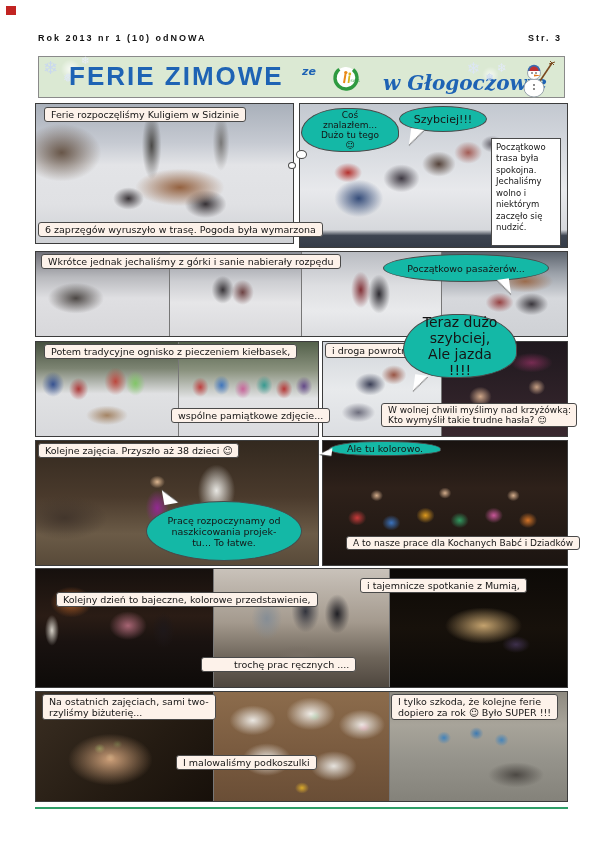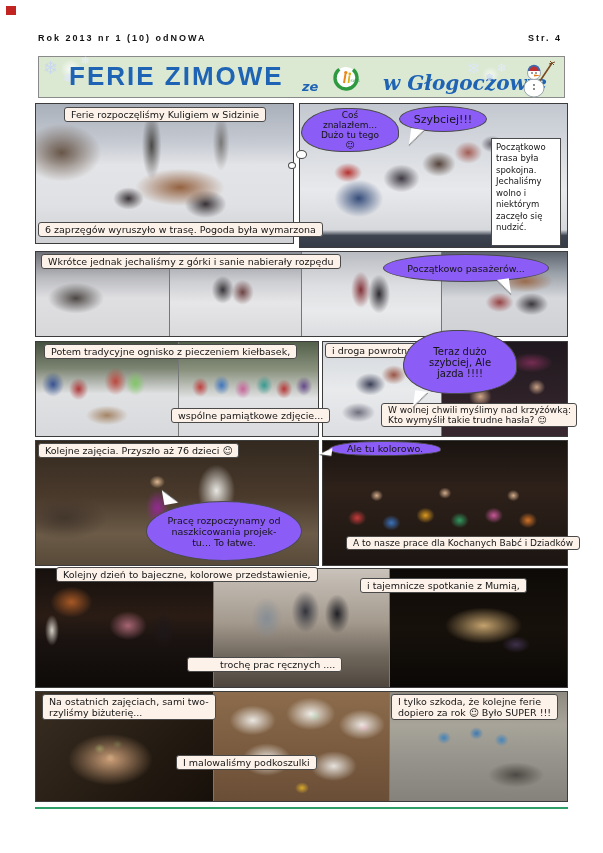--- a/index.html
+++ b/index.html
@@ -11,32 +11,32 @@
   .corner-mark{position:absolute;left:6px;top:6px;width:10px;height:9px;background:#c22422;}
   
   .banner{position:absolute;left:38px;top:56px;width:527px;height:42px;box-sizing:border-box;
           background:
             radial-gradient(circle 14px at 6% 30%, rgba(255,255,255,.8), transparent 70%),
             radial-gradient(circle 12px at 86% 45%, rgba(255,255,255,.7), transparent 70%),
             #dbe9d3;
           border:1px solid #8a8a8a;}
   .banner-title{position:absolute;left:24px;top:4px;font-family:"Liberation Sans",sans-serif;
           font-weight:bold;font-size:26px;letter-spacing:2px;color:#1e63b4;margin-left:6px;}
-  .banner-ze{position:absolute;left:263px;top:22px;font-size:13px;font-weight:bold;
+  .banner-ze{position:absolute;left:263px;top:8px;font-size:11px;font-weight:bold;
           font-style:italic;color:#1e63b4;}
   .banner-place{position:absolute;left:344px;top:14px;font-size:20px;font-weight:bold;
           font-style:italic;color:#1e63b4;font-family:"DejaVu Serif","Liberation Serif",serif;}
   .flake{position:absolute;color:#c9d8ef;}
   
   .cap{position:absolute;background:#fdf2ea;border:1px solid #4a4a4a;border-radius:3px;
        padding:1px 6px;font-size:9.5px;color:#151515;white-space:nowrap;z-index:6;}
   .cap .line{display:block;white-space:nowrap;}
   .cap-wrap{white-space:normal;}
   
-  .bubble{position:absolute;background:#8b5cf6;border:1px solid #4a4a4a;border-radius:50%;
+  .bubble{position:absolute;background:#14b8a6;border:1px solid #4a4a4a;border-radius:50%;
        display:flex;align-items:center;justify-content:center;text-align:center;
        font-size:9.5px;color:#151515;padding:2px 16px;box-sizing:border-box;z-index:7;}
   .bubble:after{content:"";position:absolute;width:0;height:0;filter:drop-shadow(0 1px 0 #4a4a4a);}
   .tail-dl:after{left:10px;bottom:-15px;border-top:17px solid #fff;border-right:13px solid transparent;transform:rotate(8deg);}
   .tail-dr:after{right:38px;bottom:-14px;border-top:16px solid #fff;border-left:12px solid transparent;transform:rotate(-8deg);}
   .tail-r:after{right:-13px;top:45%;border-left:15px solid #fff;border-bottom:10px solid transparent;transform:rotate(-12deg);}
   .tail-ul:before{content:"";position:absolute;width:0;height:0;left:16px;top:-13px;
        border-bottom:15px solid #fff;border-right:14px solid transparent;transform:rotate(-10deg);
        filter:drop-shadow(0 -1px 0 #4a4a4a);}
   .tail-l:after{left:-10px;top:35%;border-right:12px solid #fff;border-top:8px solid transparent;transform:rotate(8deg);}
@@ -167,21 +167,21 @@
   .footer-text{position:absolute;left:0;top:813px;width:603px;text-align:center;
       font-family:"Liberation Sans",sans-serif;font-weight:bold;font-size:11px;color:#1faa4e;}
 </style>
 </head>
 <body>
 
 <div class="page">
 
   <div class="corner-mark"></div>
   <div class="hdr" style="left:38px;top:33px;">Rok 2013 nr 1 (10) odNOWA</div>
-  <div class="hdr" style="left:528px;top:33px;">Str. 4</div>
+  <div class="hdr" style="left:528px;top:33px;">Str. 3</div>
 
   <div class="banner">
     <span class="flake" style="left:4px;top:0px;font-size:18px;">❄</span>
     <span class="flake" style="left:24px;top:14px;font-size:12px;color:#dfe8f6;">❅</span>
     <span class="flake" style="left:42px;top:-2px;font-size:10px;color:#e7eef8;">❄</span>
     <div class="banner-title">FERIE ZIMOWE</div>
     <div class="banner-ze">ze</div>
     <svg style="position:absolute;left:292px;top:6px;" width="30" height="30" viewBox="0 0 30 30">
       <circle cx="15" cy="15" r="11" fill="#ffffff" stroke="#2e9a40" stroke-width="3.4" stroke-dasharray="54 16" transform="rotate(-50 15 15)"></circle>
       <line x1="13" y1="20" x2="14.5" y2="11" stroke="#e8891a" stroke-width="2"></line>
@@ -204,21 +204,21 @@
       <path d="M13.4 13 A4.6 4.6 0 0 1 22.6 13 Z" fill="#c03030"></path>
       <circle cx="16" cy="15" r="0.8" fill="#222"></circle>
       <circle cx="20" cy="15" r="0.8" fill="#222"></circle>
       <polygon points="18,16.5 25,17.5 18,18.5" fill="#e07818"></polygon>
       <circle cx="18" cy="27" r="0.9" fill="#555"></circle>
       <circle cx="18" cy="31" r="0.9" fill="#555"></circle>
     </svg>
   </div>
 
   <div id="ph-r1l" class="photo" style="left:35px;top:103px;width:259px;height:141px;"></div>
-  <div class="cap" style="left:44px;top:107px;margin-left:20px;">Ferie rozpoczęliśmy Kuligiem w Sidzinie</div>
+  <div class="cap" style="left:44px;top:107px;">Ferie rozpoczęliśmy Kuligiem w Sidzinie</div>
   <div class="cap" style="left:38px;top:222px;">6 zaprzęgów wyruszyło w trasę. Pogoda była wymarzona</div>
 
   <div id="ph-r1r" class="photo" style="left:299px;top:103px;width:269px;height:145px;"></div>
   <div class="bubble cloud cloud-dots" style="left:301px;top:108px;width:98px;height:44px;font-size:9px;">Coś znalazłem... Dużo tu tego ☺</div>
   <div class="bubble tail-dl" style="left:399px;top:106px;width:88px;height:26px;font-size:11px;">Szybciej!!!</div>
   <div class="note" style="left:491px;top:138px;width:60px;height:100px;">Początkowo trasa była spokojna. Jechaliśmy wolno i niektórym zaczęło się nudzić.</div>
 
   <div class="photo" style="left:35px;top:251px;width:533px;height:86px;">
     <div id="ph-r2a" class="seg" style="left:0;width:133px;"></div>
     <div id="ph-r2b" class="seg" style="left:133px;width:132px;"></div>
@@ -233,42 +233,42 @@
     <div id="ph-r3b" class="seg" style="left:142px;width:142px;"></div>
   </div>
   <div class="cap" style="left:44px;top:344px;">Potem tradycyjne ognisko z pieczeniem kiełbasek,</div>
   <div class="cap" style="left:171px;top:408px;">wspólne pamiątkowe zdjęcie...</div>
 
   <div class="photo" style="left:322px;top:341px;width:246px;height:96px;">
     <div id="ph-r3c" class="seg" style="left:0;width:118px;"></div>
     <div id="ph-r3d" class="seg" style="left:118px;width:128px;"></div>
   </div>
   <div class="cap" style="left:325px;top:343px;">i droga powrotna.</div>
-  <div class="bubble cloud tail-dl" style="left:403px;top:330px;width:114px;height:64px;font-size:10px;z-index:8;">Teraz dużo szybciej, Ale jazda !!!!</div>
+  <div class="bubble cloud tail-dl" style="left:403px;top:314px;width:114px;height:64px;font-size:14px;z-index:8;">Teraz dużo szybciej, Ale jazda !!!!</div>
   <div class="cap cap-wrap" style="left:381px;top:403px;width:182px;white-space:normal;font-size:9px;">
     <span class="line">W wolnej chwili myślimy nad krzyżówką:</span>
     <span class="line">Kto wymyślił takie trudne hasła? ☺</span>
   </div>
 
   <div id="ph-r4l" class="photo" style="left:35px;top:440px;width:284px;height:126px;"></div>
-  <div class="cap" style="left:38px;top:443px;">Kolejne zajęcia. Przyszło aż 76 dzieci ☺</div>
+  <div class="cap" style="left:38px;top:443px;">Kolejne zajęcia. Przyszło aż 38 dzieci ☺</div>
   <div class="bubble tail-ul" style="left:146px;top:501px;width:156px;height:60px;font-size:9.5px;text-align:center;">Pracę rozpoczynamy od naszkicowania projek-tu... To łatwe.</div>
 
   <div id="ph-r4r" class="photo" style="left:322px;top:440px;width:246px;height:126px;"></div>
   <div class="bubble cloud tail-l" style="left:329px;top:441px;width:112px;height:15px;">Ale tu kolorowo.</div>
   <div class="cap" style="left:346px;top:536px;font-size:9px;">A to nasze prace dla Kochanych Babć i Dziadków</div>
 
   <div class="photo" style="left:35px;top:568px;width:533px;height:120px;">
     <div id="ph-r5a" class="seg" style="left:0;width:177px;"></div>
     <div id="ph-r5b" class="seg" style="left:177px;width:176px;"></div>
     <div id="ph-r5c" class="seg" style="left:353px;width:180px;"></div>
   </div>
-  <div class="cap" style="left:56px;top:567px;">Kolejny dzień to bajeczne, kolorowe przedstawienie,</div>
+  <div class="cap" style="left:56px;top:592px;">Kolejny dzień to bajeczne, kolorowe przedstawienie,</div>
   <div class="cap" style="left:360px;top:578px;">i tajemnicze spotkanie z Mumią,</div>
-  <div class="cap" style="left:187px;top:657px;padding-left:32px;">trochę prac ręcznych ....</div>
+  <div class="cap" style="left:201px;top:657px;padding-left:32px;">trochę prac ręcznych ....</div>
 
   <div class="photo" style="left:35px;top:691px;width:533px;height:111px;">
     <div id="ph-r6a" class="seg" style="left:0;width:177px;"></div>
     <div id="ph-r6b" class="seg" style="left:177px;width:176px;"></div>
     <div id="ph-r6c" class="seg" style="left:353px;width:180px;"></div>
   </div>
   <div class="cap" style="left:42px;top:694px;">
     <span class="line">Na ostatnich zajęciach, sami two-</span>
     <span class="line">rzyliśmy biżuterię...</span>
   </div>

